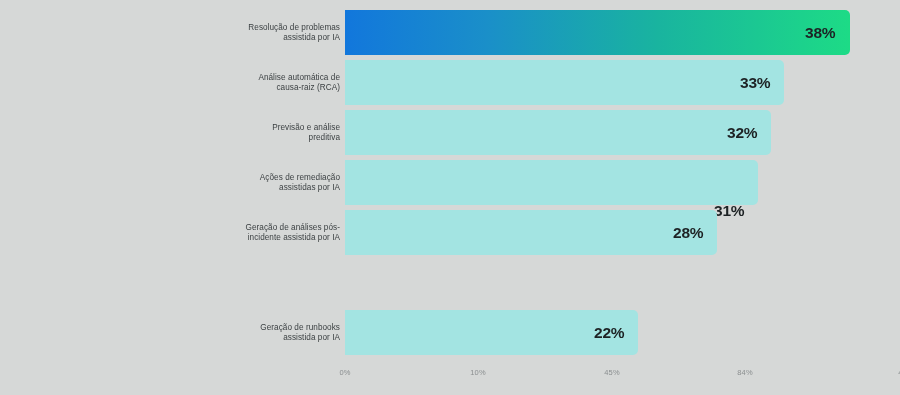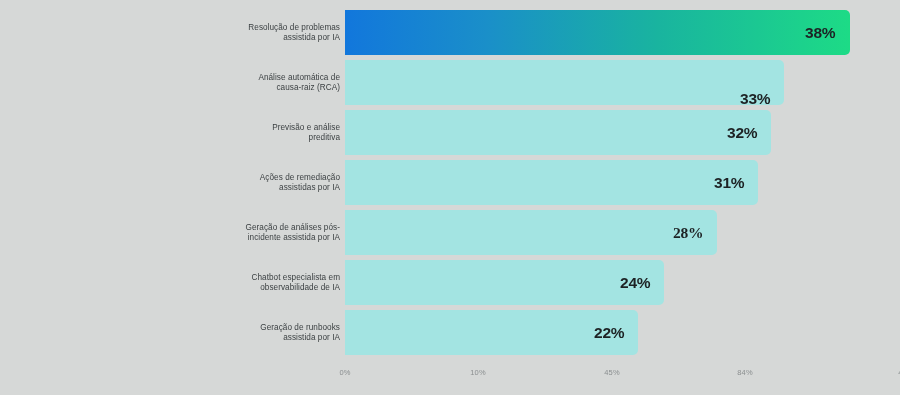--- a/index.html
+++ b/index.html
@@ -115,46 +115,41 @@
 
     <div class="row" style="top:10px;">
       <div class="cat-label">Resolução de problemas assistida por IA</div>
       <div class="bar gradient" style="width:505px;"></div>
       <div class="value-label" style="left:805px;text-align:center;">38%</div>
     </div>
 
     <div class="row" style="top:60px;">
       <div class="cat-label">Análise automática de causa-raiz (RCA)</div>
       <div class="bar" style="width:439px;"></div>
-      <div class="value-label" style="left:740px;margin-top:16px;">33%</div>
+      <div class="value-label" style="left:740px;">33%</div>
     </div>
 
     <div class="row" style="top:110px;">
       <div class="cat-label">Previsão e análise preditiva</div>
       <div class="bar" style="width:426px;"></div>
       <div class="value-label" style="left:727px;">32%</div>
     </div>
 
     <div class="row" style="top:160px;">
       <div class="cat-label">Ações de remediação assistidas por IA</div>
       <div class="bar" style="width:413px;"></div>
-      <div class="value-label" style="left:714px;">31%</div>
+      <div class="value-label" style="left:714px;margin-top:28px;">31%</div>
     </div>
 
     <div class="row" style="top:210px;">
       <div class="cat-label">Geração de análises pós-incidente assistida por IA</div>
       <div class="bar" style="width:372px;"></div>
-      <div class="value-label" style="left:673px;font-family:Liberation Serif, serif;">28%</div>
+      <div class="value-label" style="left:673px;">28%</div>
     </div>
 
-    <div class="row" style="top:260px;">
-      <div class="cat-label">Chatbot especialista em observabilidade de IA</div>
-      <div class="bar" style="width:319px;"></div>
-      <div class="value-label" style="left:620px;">24%</div>
-    </div>
 
     <div class="row" style="top:310px;">
       <div class="cat-label">Geração de runbooks assistida por IA</div>
       <div class="bar" style="width:293px;"></div>
       <div class="value-label" style="left:594px;">22%</div>
     </div>
 
     <div id="xaxis">
       <span class="tick" style="left:345px;">0%</span>
       <span class="tick" style="left:478px;">10%</span>

